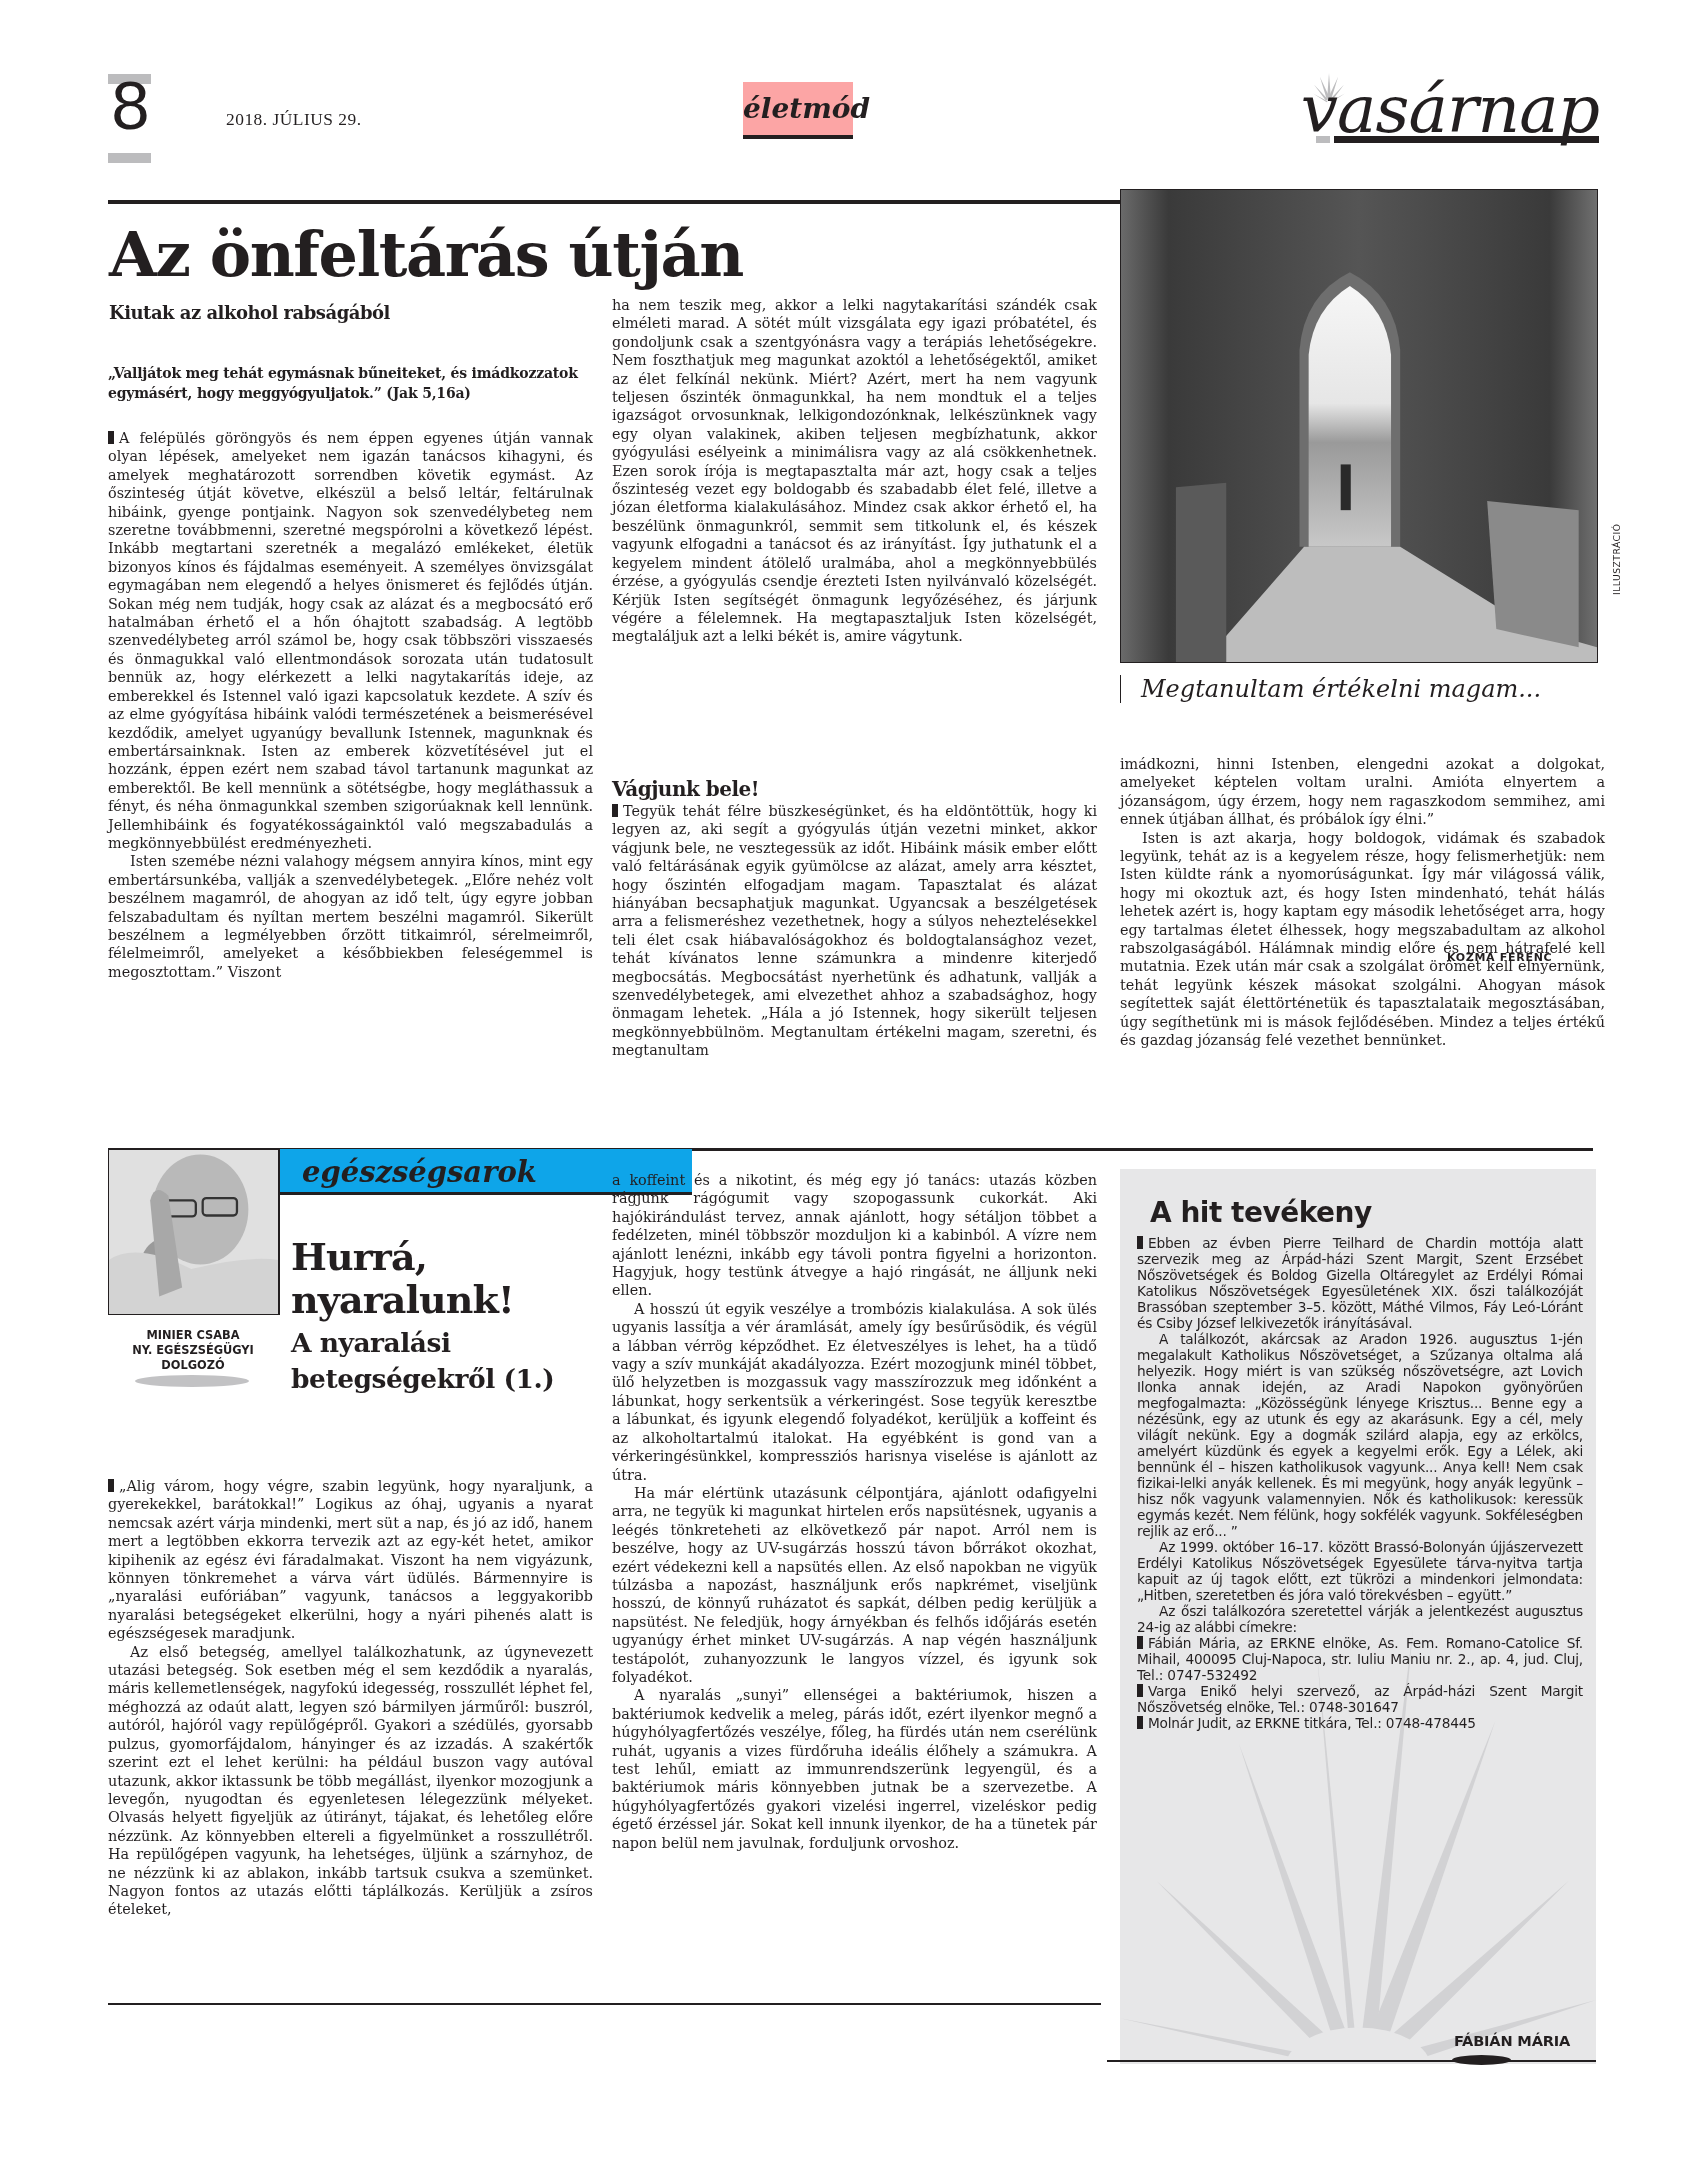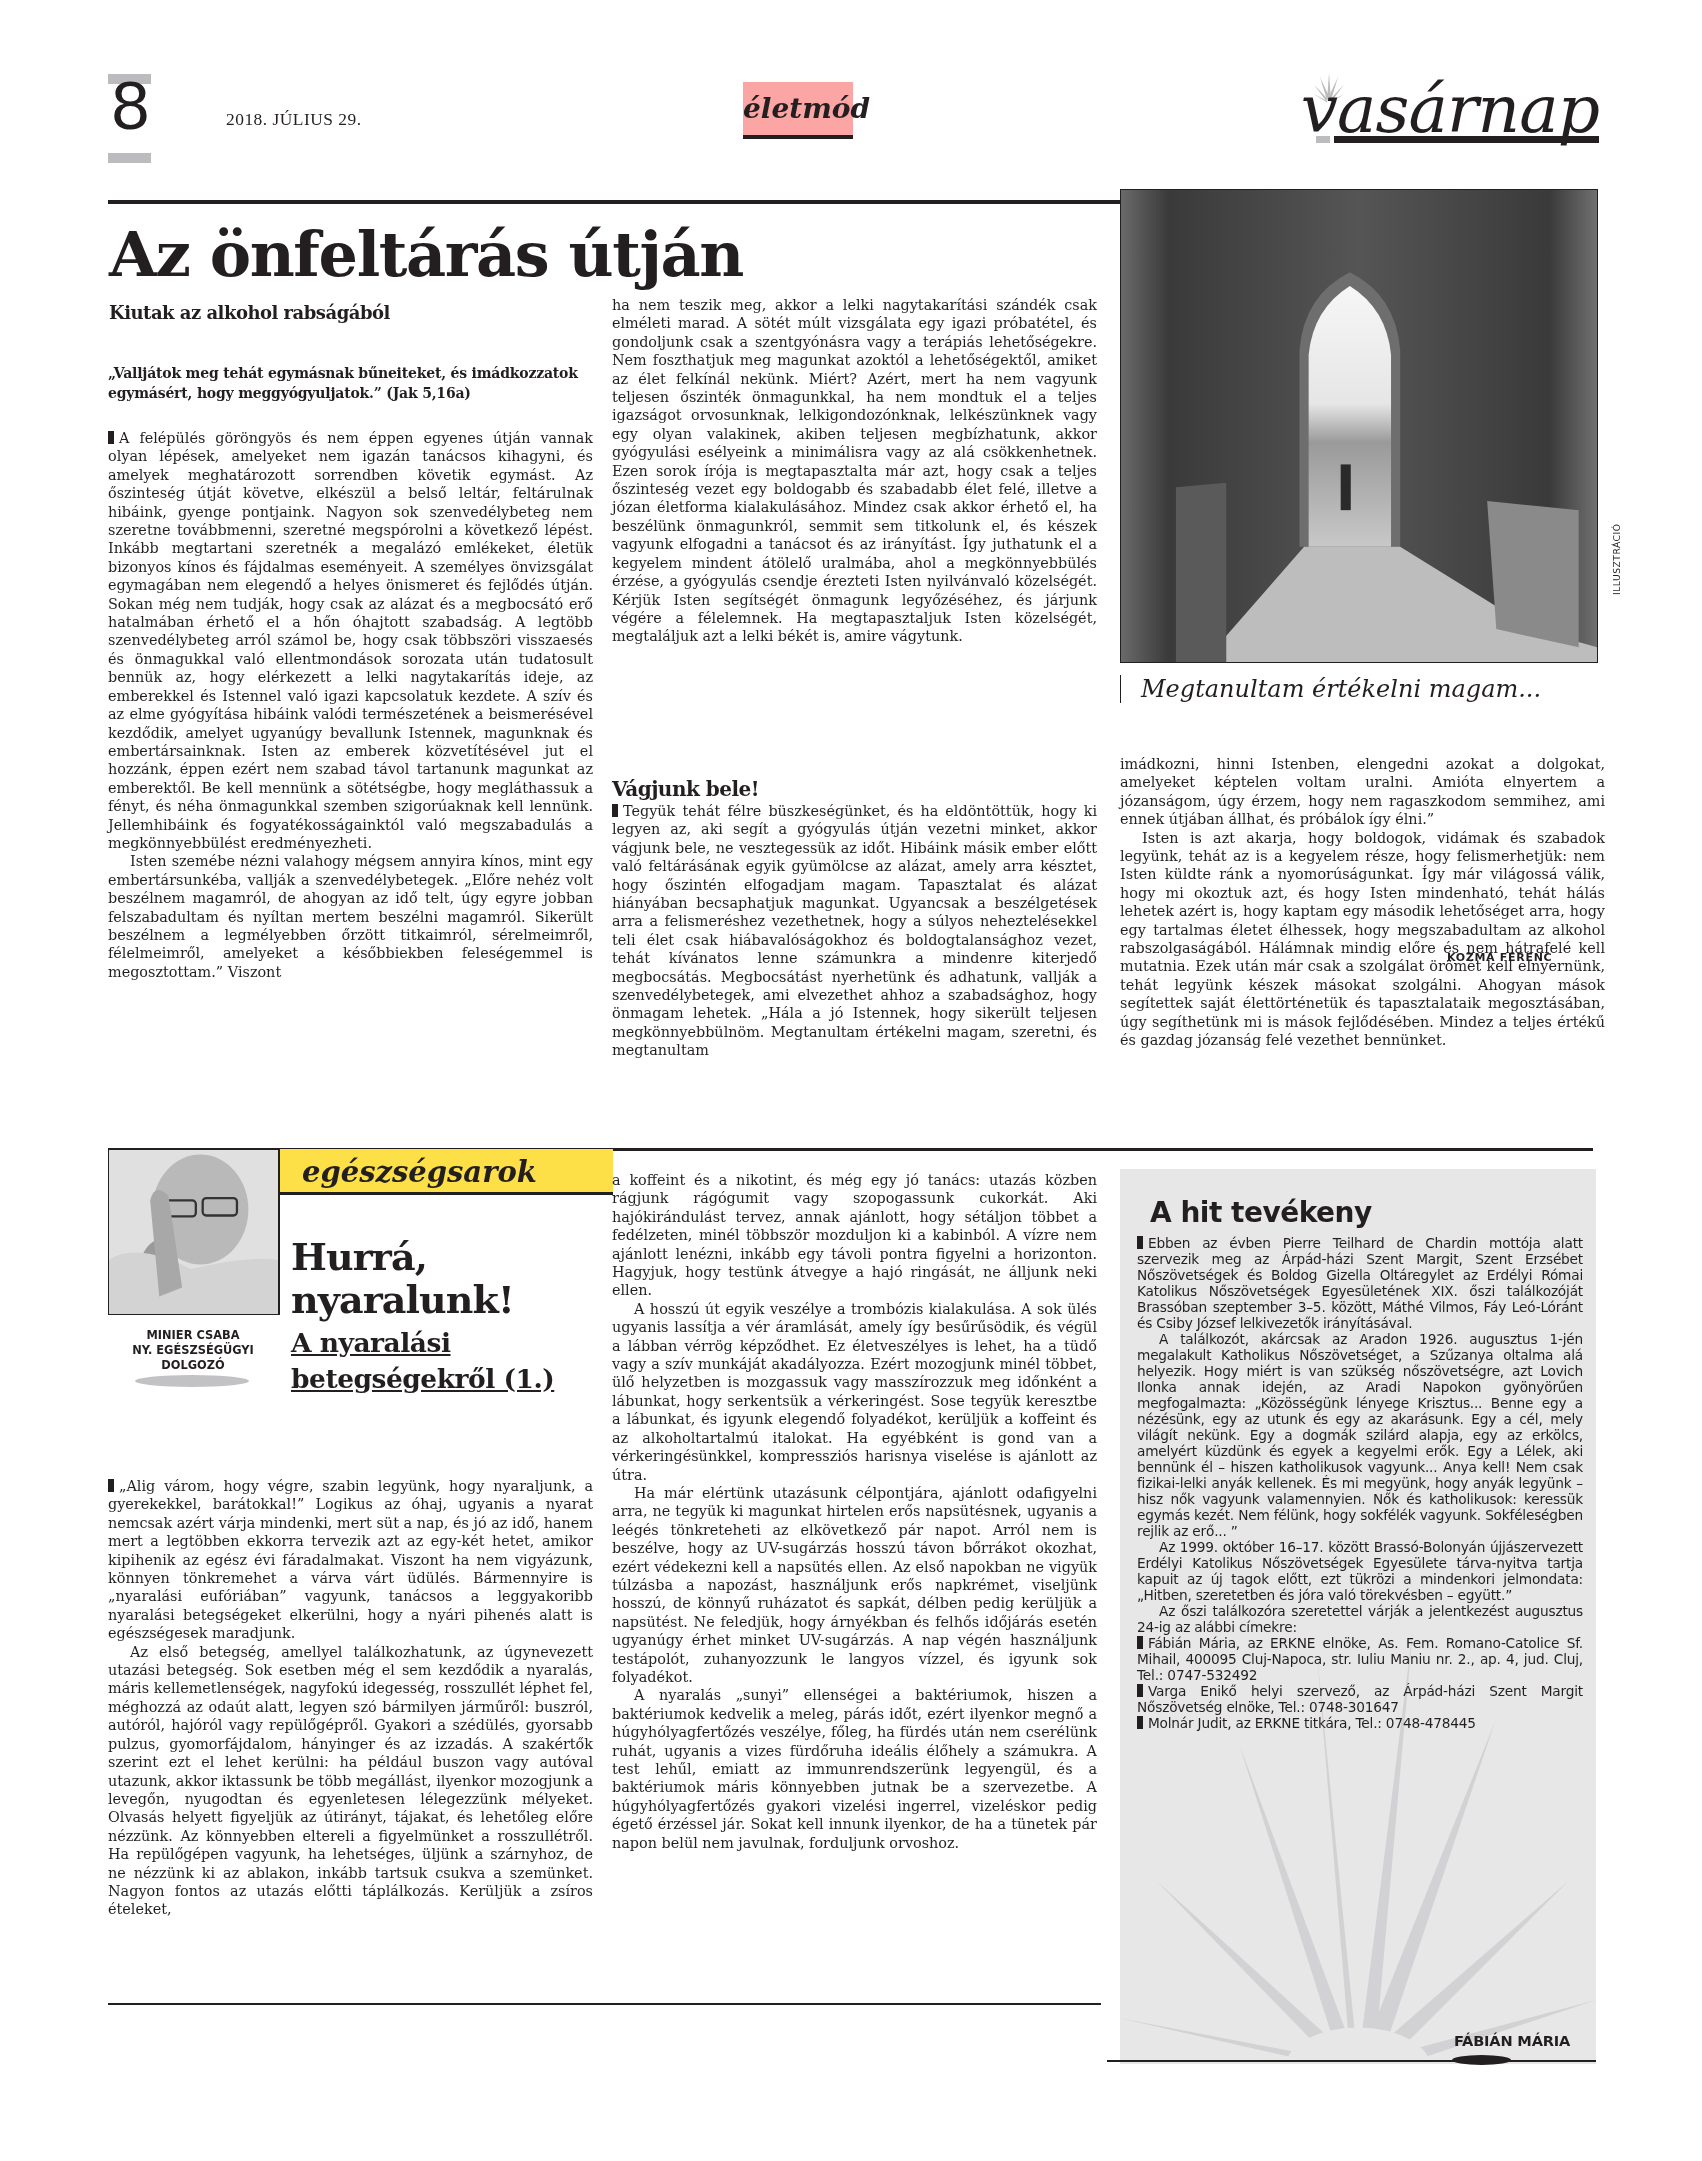--- a/index.html
+++ b/index.html
@@ -45,24 +45,24 @@
   #caption { left:1141px; top:676px; font-family:"DejaVu Serif", serif; font-style:italic; font-size:24px; line-height:27.5px; }
 
   #mid-rule { left:108px; top:1148px; width:1485px; height:2.7px; background:#231f20; }
 
   
   #author-photo { left:108px; top:1149px; width:170px; height:164px; border:1.4px solid #231f20; background:#dcdcdc; overflow:hidden; }
   #author-photo svg { width:100%; height:100%; display:block; }
   #author-caption { left:108px; top:1328px; width:170px; text-align:center; font-family:"DejaVu Sans", sans-serif; font-weight:bold; font-size:11.4px; line-height:15px; }
   #author-shadow { left:135px; top:1375px; width:114px; height:12px; border-radius:50%; background:#c2c2c4; }
   #col-divider { left:278px; top:1149px; width:1.4px; height:165px; background:#231f20; }
-  #health-tag { left:280px; top:1149px; width:333px; height:43px; background:#fde047; border-bottom:3.7px solid #231f20; }
+  #health-tag { left:280px; top:1149px; width:412px; height:43px; background:#0ea5e9; border-bottom:3.7px solid #231f20; }
   #health-tag span { position:absolute; left:22px; top:3.7px; font-family:"DejaVu Serif", serif; font-style:italic; font-weight:bold; font-size:29px; line-height:38px; }
   #health-title { left:291px; top:1235px; font-family:"DejaVu Serif", serif; font-weight:bold; font-size:38px; line-height:43px; letter-spacing:-0.9px; }
-  #health-subtitle { left:291px; top:1325px; font-family:"DejaVu Serif", serif; font-weight:bold; font-size:26.5px; line-height:36px; letter-spacing:-0.5px;text-decoration:underline; }
+  #health-subtitle { left:291px; top:1325px; font-family:"DejaVu Serif", serif; font-weight:bold; font-size:26.5px; line-height:36px; letter-spacing:-0.5px; }
   #col-h1 { left:108px; top:1477px; width:485px; }
   #col-h2 { left:612px; top:1171px; width:485px; }
   #bottom-rule { left:108px; top:2003px; width:993px; height:2.3px; background:#231f20; }
 
   
   #faith-box { left:1120px; top:1169px; width:476px; height:895px; background:#e7e7e8; overflow:hidden; }
   #faith-sun { position:absolute; left:0; bottom:0; width:100%; height:549px; }
   #faith-title { left:1150px; top:1194px; font-family:"DejaVu Sans", sans-serif; font-weight:bold; font-size:28px; line-height:37px; letter-spacing:-0.5px; }
   #col-f { left:1137px; top:1235px; width:446px; font-family:"DejaVu Sans", sans-serif; font-size:13.7px; line-height:16px; letter-spacing:-0.2px; }
   #byline-faith { left:1454px; top:2032px; font-family:"DejaVu Sans", sans-serif; font-weight:bold; font-size:14.6px; letter-spacing:-0.2px; }

